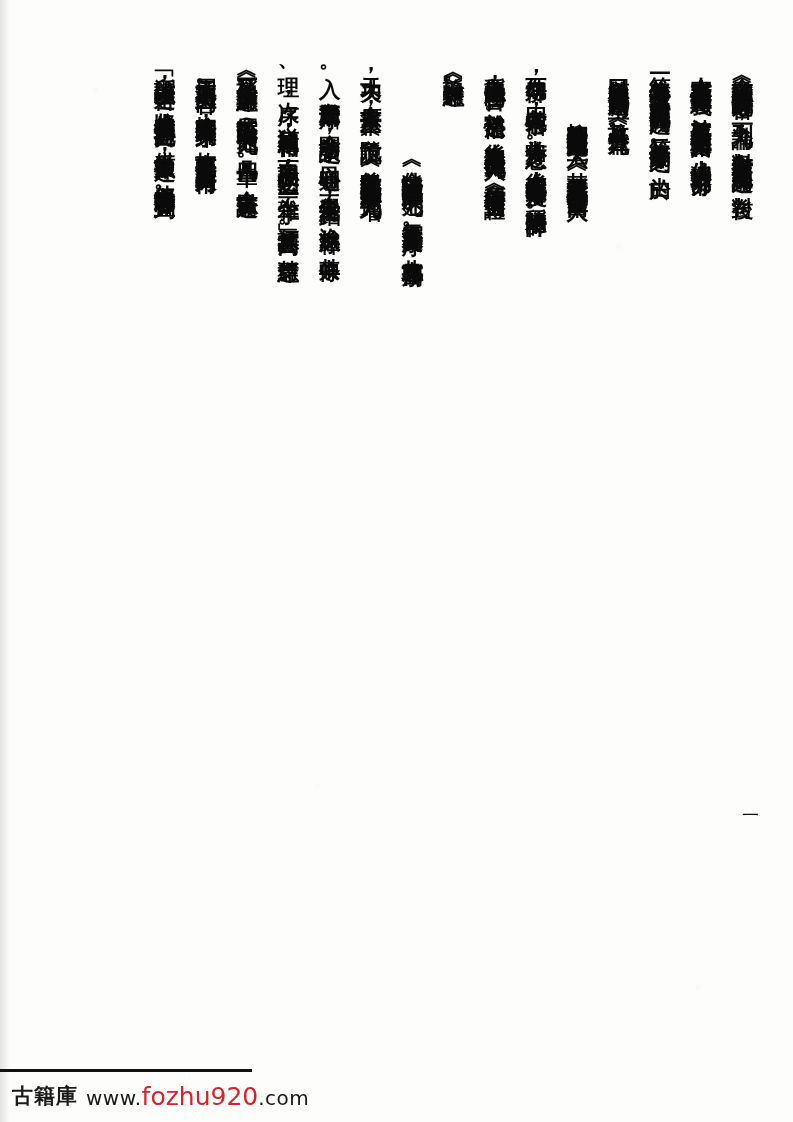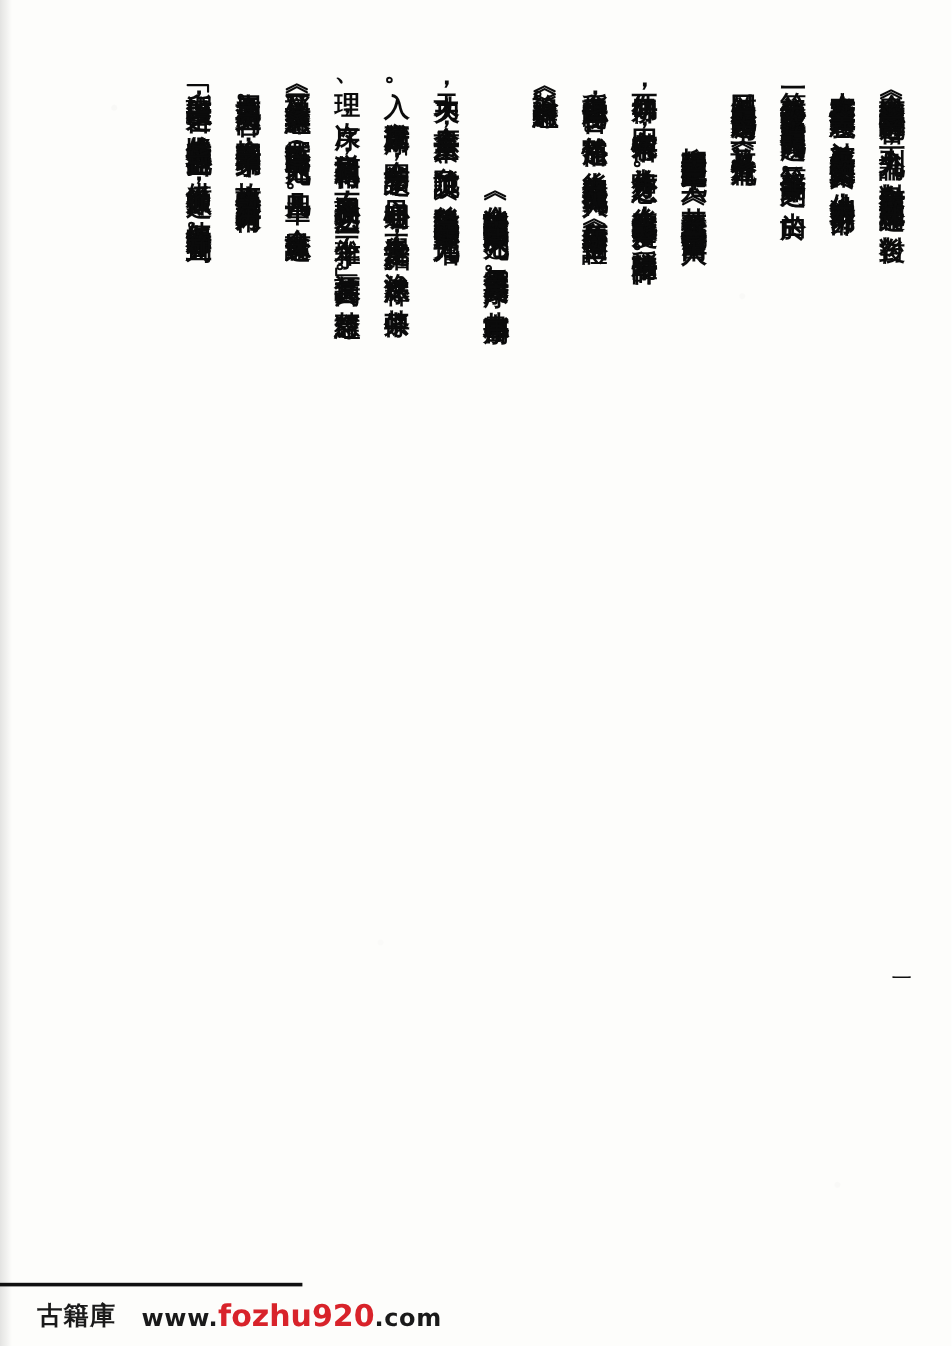--- a/index.html
+++ b/index.html
@@ -74,35 +74,35 @@
   }
 
   .footer {
     position: absolute;
     left: 0;
     bottom: 0;
     width: 100%;
     height: 52px;
     display: flex;
     align-items: center;
-    padding-left: 31px;
+    padding-left: 12px;
     box-sizing: border-box;
   }
   .footer-label {
     font-size: 21px;
     font-weight: 700;
     color: #1a1a1a;
     letter-spacing: 1px;
     font-family: "DejaVu Sans", "Liberation Sans", sans-serif;
   }
   .footer-url {
     font-size: 20px;
-    font-weight: 700;
+    font-weight: 400;
     color: #1a1a1a;
-    margin-left: 21px;
+    margin-left: 8px;
     letter-spacing: 0.5px;
     font-family: "DejaVu Sans", "Liberation Sans", sans-serif;
   }
   .footer-url .brand {
     color: #d8232a;
     font-size: 25px;
     letter-spacing: 0px;
   }
   .footer-rule {
     position: absolute;

